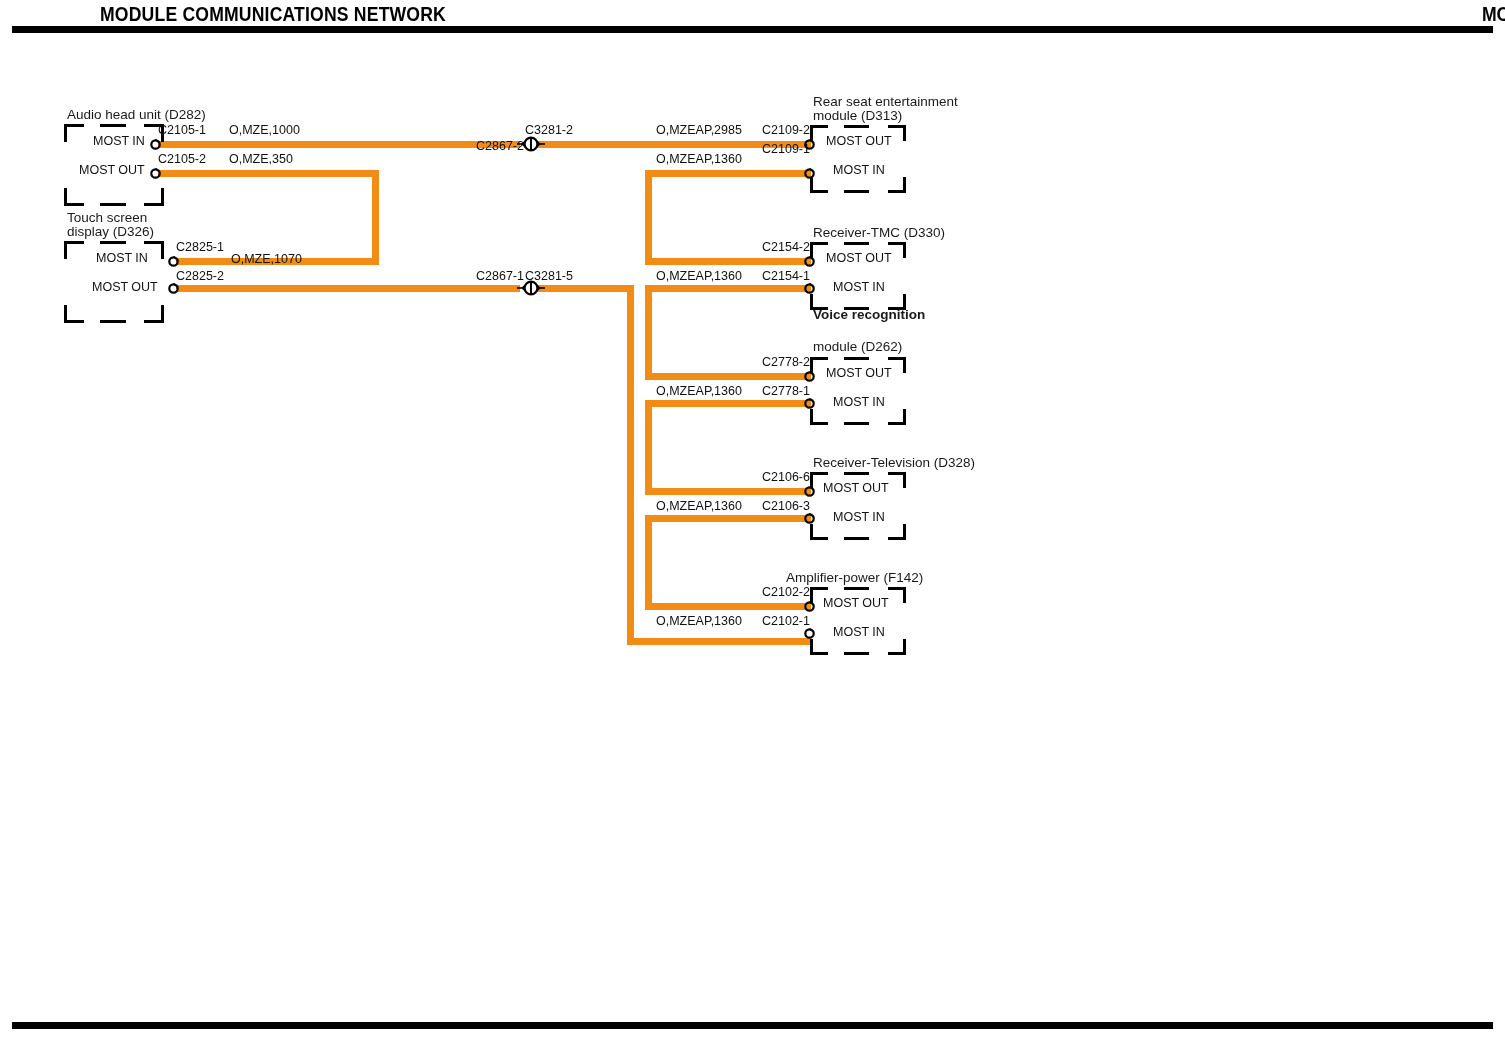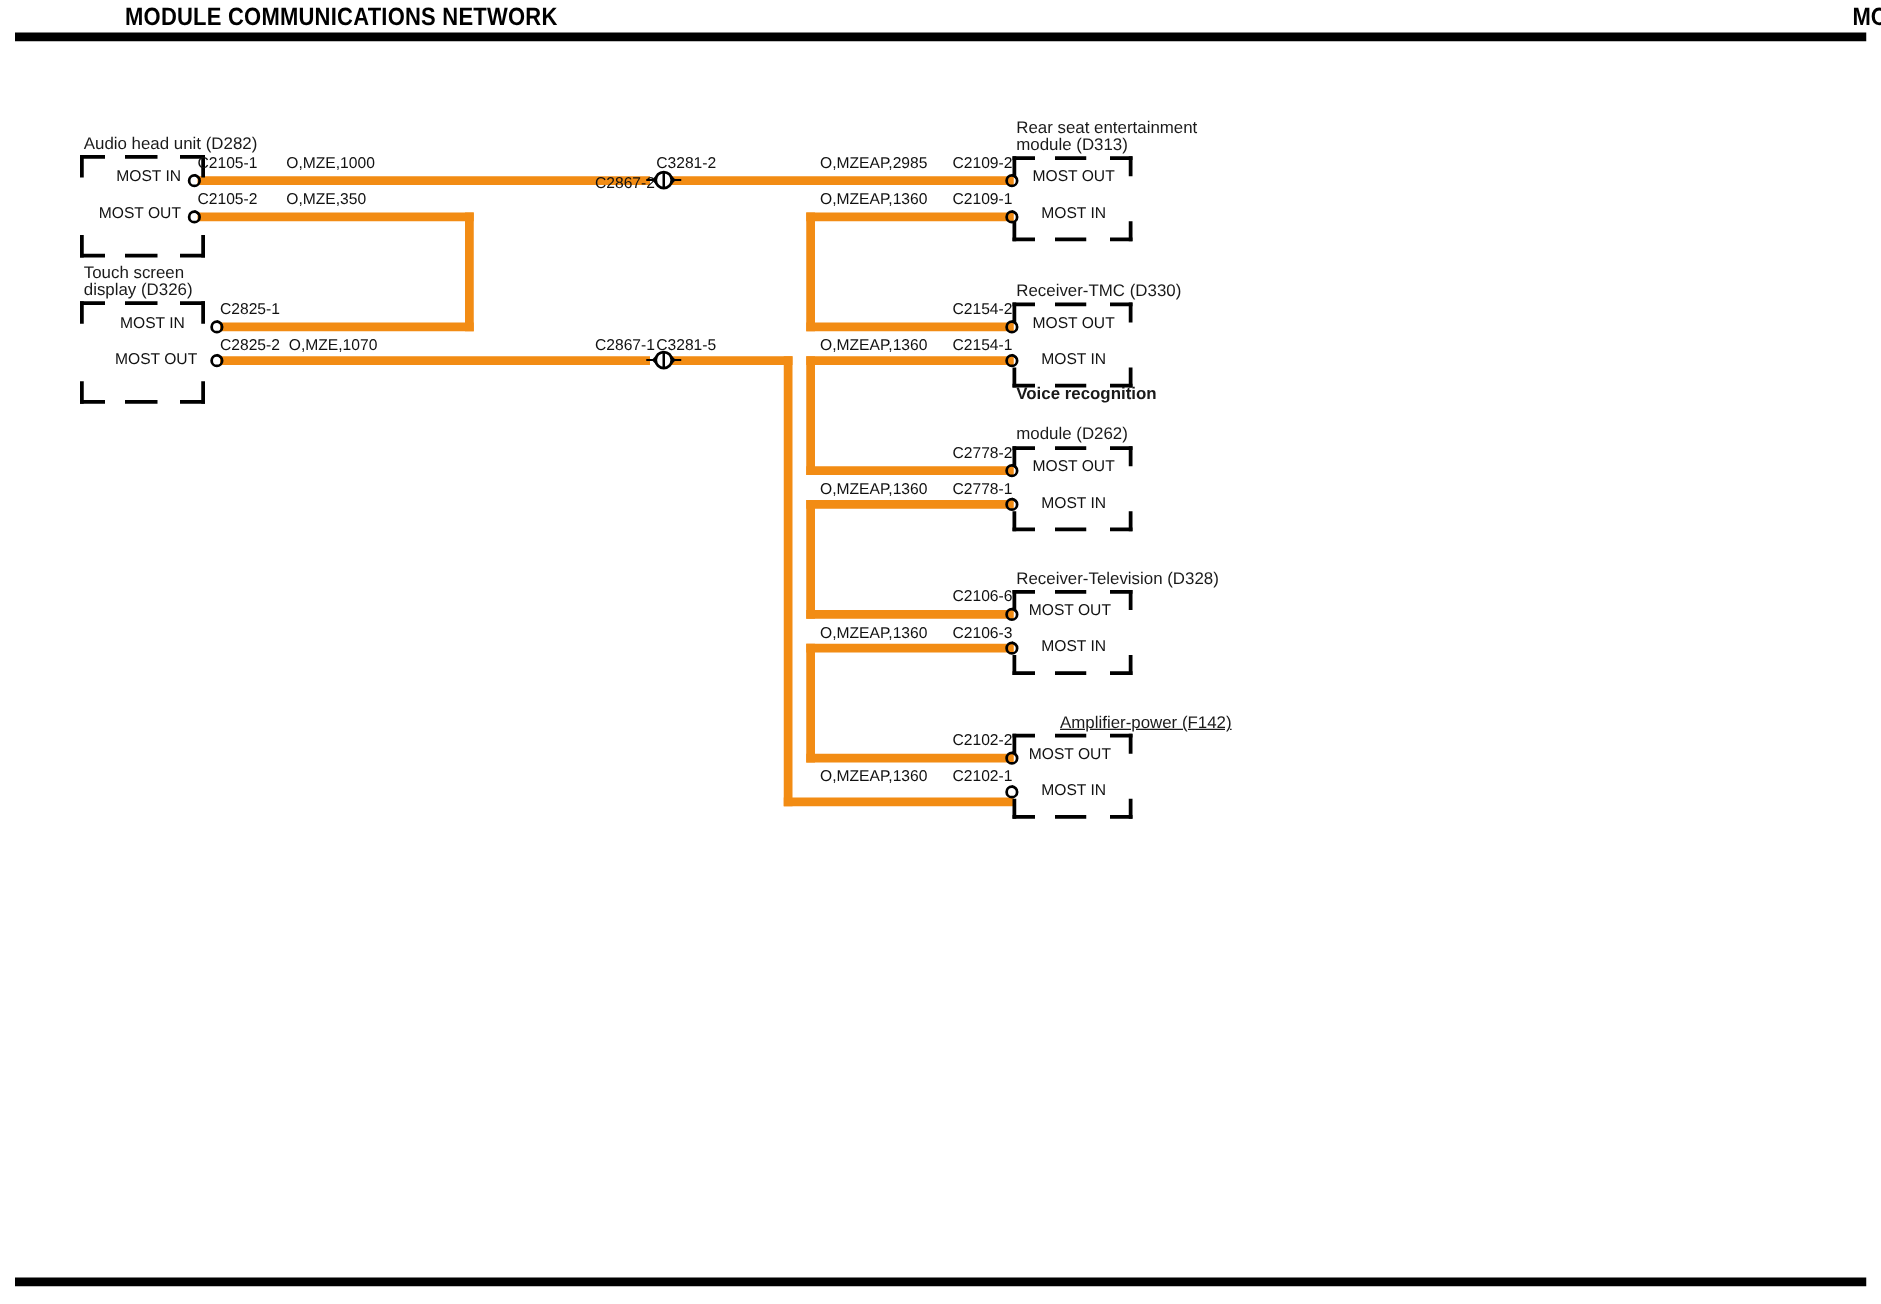--- a/index.html
+++ b/index.html
@@ -120,21 +120,21 @@
     <div class="seg" style="left:80px;top:79px;width:20px;height:3px;"></div>
     <div class="seg" style="left:0;top:0;width:3px;height:18px;"></div>
     <div class="seg" style="left:0;top:64px;width:3px;height:18px;"></div>
     <div class="seg" style="left:97px;top:0;width:3px;height:18px;"></div>
     <div class="seg" style="left:97px;top:64px;width:3px;height:18px;"></div>
   </div>
   <div class="tx" style="left:96px;top:251px;">MOST IN</div>
   <div class="tx" style="left:92px;top:280px;">MOST OUT</div>
   <div class="tx cn" style="left:176px;top:240px;">C2825-1</div>
   <div class="tx cn" style="left:176px;top:269px;">C2825-2</div>
-  <div class="tx" style="left:231px;top:269px;">O,MZE,1070</div>
+  <div class="tx" style="left:231px;top:252px;">O,MZE,1070</div>
   <svg class="pin" style="left:167px;top:255px;" viewBox="0 0 13 13">
     <circle cx="6.5" cy="6.5" r="4.2" fill="none" stroke="#000" stroke-width="2.2"></circle>
     <path d="M6.5 1.5 L11 5.5" stroke="#000" stroke-width="1.6" fill="none"></path>
   </svg>
   <svg class="pin" style="left:167px;top:282px;" viewBox="0 0 13 13">
     <circle cx="6.5" cy="6.5" r="4.2" fill="none" stroke="#000" stroke-width="2.2"></circle>
     <path d="M6.5 1.5 L11 5.5" stroke="#000" stroke-width="1.6" fill="none"></path>
   </svg>
 
   <div class="tx cn" style="left:476px;top:123px;margin-top:16px;">C2867-2</div>
@@ -169,21 +169,21 @@
     <div class="seg" style="left:34px;top:65px;width:25px;height:3px;"></div>
     <div class="seg" style="left:78px;top:65px;width:18px;height:3px;"></div>
     <div class="seg" style="left:0;top:0;width:3px;height:16px;"></div>
     <div class="seg" style="left:0;top:52px;width:3px;height:16px;"></div>
     <div class="seg" style="left:93px;top:0;width:3px;height:16px;"></div>
     <div class="seg" style="left:93px;top:52px;width:3px;height:16px;"></div>
   </div>
   <div class="tx" style="left:826px;top:134px;">MOST OUT</div>
   <div class="tx" style="left:833px;top:163px;">MOST IN</div>
   <div class="tx cn" style="left:762px;top:123px;">C2109-2</div>
-  <div class="tx cn" style="left:762px;top:152px;">C2109-1</div>
+  <div class="tx cn" style="left:762px;top:142px;">C2109-1</div>
   <div class="tx" style="left:656px;top:123px;">O,MZEAP,2985</div>
   <div class="tx" style="left:656px;top:152px;">O,MZEAP,1360</div>
   <svg class="pin" style="left:803px;top:138px;" viewBox="0 0 13 13">
     <circle cx="6.5" cy="6.5" r="4.2" fill="none" stroke="#000" stroke-width="2.2"></circle>
     <path d="M6.5 1.5 L11 5.5" stroke="#000" stroke-width="1.6" fill="none"></path>
   </svg>
   <svg class="pin" style="left:803px;top:167px;" viewBox="0 0 13 13">
     <circle cx="6.5" cy="6.5" r="4.2" fill="none" stroke="#000" stroke-width="2.2"></circle>
     <path d="M6.5 1.5 L11 5.5" stroke="#000" stroke-width="1.6" fill="none"></path>
   </svg>
@@ -263,21 +263,21 @@
   <div class="tx" style="left:656px;top:499px;">O,MZEAP,1360</div>
   <svg class="pin" style="left:803px;top:485px;" viewBox="0 0 13 13">
     <circle cx="6.5" cy="6.5" r="4.2" fill="none" stroke="#000" stroke-width="2.2"></circle>
     <path d="M6.5 1.5 L11 5.5" stroke="#000" stroke-width="1.6" fill="none"></path>
   </svg>
   <svg class="pin" style="left:803px;top:512px;" viewBox="0 0 13 13">
     <circle cx="6.5" cy="6.5" r="4.2" fill="none" stroke="#000" stroke-width="2.2"></circle>
     <path d="M6.5 1.5 L11 5.5" stroke="#000" stroke-width="1.6" fill="none"></path>
   </svg>
 
-  <div class="modname" style="left:848px;top:571px;text-decoration:underline;">Amplifier-power (F142)</div>
+  <div class="modname" style="left:786px;top:571px;">Amplifier-power (F142)</div>
   <div class="mod" style="left:810px;top:587px;width:96px;height:68px;">
     <div class="seg" style="left:0;top:0;width:18px;height:3px;"></div>
     <div class="seg" style="left:34px;top:0;width:25px;height:3px;"></div>
     <div class="seg" style="left:78px;top:0;width:18px;height:3px;"></div>
     <div class="seg" style="left:0;top:65px;width:18px;height:3px;"></div>
     <div class="seg" style="left:34px;top:65px;width:25px;height:3px;"></div>
     <div class="seg" style="left:78px;top:65px;width:18px;height:3px;"></div>
     <div class="seg" style="left:0;top:0;width:3px;height:16px;"></div>
     <div class="seg" style="left:0;top:52px;width:3px;height:16px;"></div>
     <div class="seg" style="left:93px;top:0;width:3px;height:16px;"></div>

